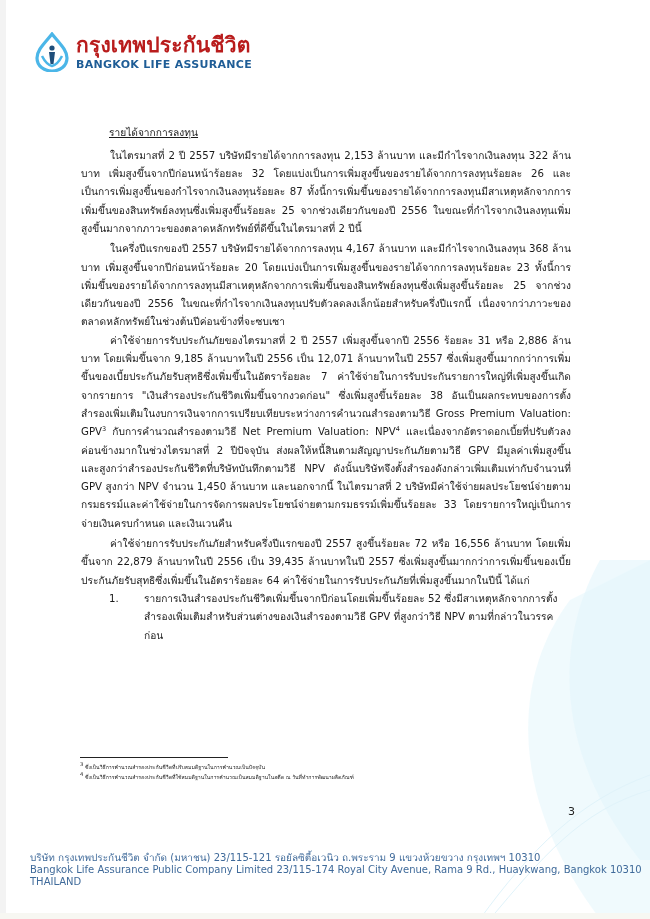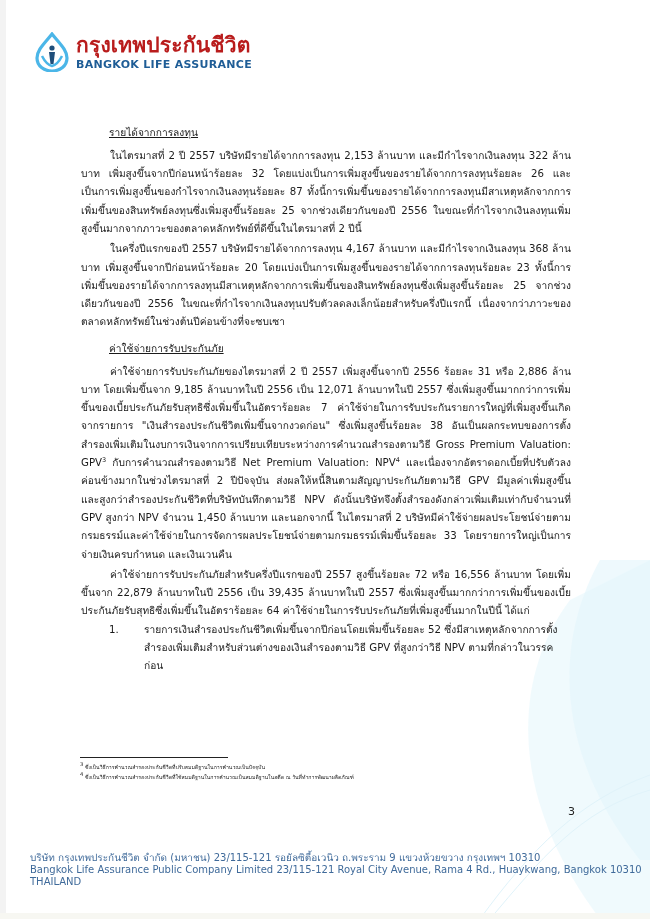--- a/index.html
+++ b/index.html
@@ -58,35 +58,34 @@
     <div class="logo-th">กรุงเทพประกันชีวิต</div>
     <div class="logo-en">BANGKOK LIFE ASSURANCE</div>
   </div>
 </div>
 
 <div class="content">
   <div class="heading">รายได้จากการลงทุน</div>
   <p class="para">ในไตรมาสที่ 2 ปี 2557 บริษัทมีรายได้จากการลงทุน 2,153 ล้านบาท และมีกำไรจากเงินลงทุน 322 ล้านบาท เพิ่มสูงขึ้นจากปีก่อนหน้าร้อยละ 32 โดยแบ่งเป็นการเพิ่มสูงขึ้นของรายได้จากการลงทุนร้อยละ 26 และเป็นการเพิ่มสูงขึ้นของกำไรจากเงินลงทุนร้อยละ 87 ทั้งนี้การเพิ่มขึ้นของรายได้จากการลงทุนมีสาเหตุหลักจากการเพิ่มขึ้นของสินทรัพย์ลงทุนซึ่งเพิ่มสูงขึ้นร้อยละ 25 จากช่วงเดียวกันของปี 2556 ในขณะที่กำไรจากเงินลงทุนเพิ่มสูงขึ้นมากจากภาวะของตลาดหลักทรัพย์ที่ดีขึ้นในไตรมาสที่ 2 ปีนี้</p>
   <p class="para gap">ในครึ่งปีแรกของปี 2557 บริษัทมีรายได้จากการลงทุน 4,167 ล้านบาท และมีกำไรจากเงินลงทุน 368 ล้านบาท เพิ่มสูงขึ้นจากปีก่อนหน้าร้อยละ 20  โดยแบ่งเป็นการเพิ่มสูงขึ้นของรายได้จากการลงทุนร้อยละ 23 ทั้งนี้การเพิ่มขึ้นของรายได้จากการลงทุนมีสาเหตุหลักจากการเพิ่มขึ้นของสินทรัพย์ลงทุนซึ่งเพิ่มสูงขึ้นร้อยละ 25 จากช่วงเดียวกันของปี 2556 ในขณะที่กำไรจากเงินลงทุนปรับตัวลดลงเล็กน้อยสำหรับครึ่งปีแรกนี้ เนื่องจากว่าภาวะของตลาดหลักทรัพย์ในช่วงต้นปีค่อนข้างที่จะซบเซา</p>
 
-  <div class="heading second">ค่าใช้จ่ายการรับประกันภัย</div>
   <p class="para"><span>ค่าใช้จ่ายการรับประกันภัยของไตรมาสที่ 2 ปี 2557 เพิ่มสูงขึ้นจากปี 2556 ร้อยละ 31   หรือ 2,886 ล้านบาท โดยเพิ่มขึ้นจาก 9,185 ล้านบาทในปี 2556 เป็น 12,071 ล้านบาทในปี 2557 ซึ่งเพิ่มสูงขึ้นมากกว่าการเพิ่มขึ้นของเบี้ยประกันภัยรับสุทธิซึ่งเพิ่มขึ้นในอัตราร้อยละ 7 ค่าใช้จ่ายในการรับประกันรายการใหญ่ที่เพิ่มสูงขึ้นเกิดจากรายการ "เงินสำรองประกันชีวิตเพิ่มขึ้นจากงวดก่อน" ซึ่งเพิ่มสูงขึ้นร้อยละ 38 อันเป็นผลกระทบของการตั้งสำรองเพิ่มเติมในงบการเงินจากการเปรียบเทียบระหว่างการคำนวณสำรองตามวิธี Gross Premium Valuation: GPV</span><sup>3</sup><span> กับการคำนวณสำรองตามวิธี Net Premium Valuation: NPV</span><sup>4</sup><span> และเนื่องจากอัตราดอกเบี้ยที่ปรับตัวลงค่อนข้างมากในช่วงไตรมาสที่ 2 ปีปัจจุบัน ส่งผลให้หนี้สินตามสัญญาประกันภัยตามวิธี GPV มีมูลค่าเพิ่มสูงขึ้น และสูงกว่าสำรองประกันชีวิตที่บริษัทบันทึกตามวิธี NPV  ดังนั้นบริษัทจึงตั้งสำรองดังกล่าวเพิ่มเติมเท่ากับจำนวนที่ GPV  สูงกว่า NPV  จำนวน 1,450 ล้านบาท และนอกจากนี้ ในไตรมาสที่ 2 บริษัทมีค่าใช้จ่ายผลประโยชน์จ่ายตามกรมธรรม์และค่าใช้จ่ายในการจัดการผลประโยชน์จ่ายตามกรมธรรม์เพิ่มขึ้นร้อยละ 33 โดยรายการใหญ่เป็นการจ่ายเงินครบกำหนด และเงินเวนคืน</span></p>
   <p class="para gap">ค่าใช้จ่ายการรับประกันภัยสำหรับครึ่งปีแรกของปี 2557 สูงขึ้นร้อยละ 72   หรือ 16,556 ล้านบาท โดยเพิ่มขึ้นจาก 22,879 ล้านบาทในปี 2556 เป็น 39,435 ล้านบาทในปี 2557 ซึ่งเพิ่มสูงขึ้นมากกว่าการเพิ่มขึ้นของเบี้ยประกันภัยรับสุทธิซึ่งเพิ่มขึ้นในอัตราร้อยละ 64 ค่าใช้จ่ายในการรับประกันภัยที่เพิ่มสูงขึ้นมากในปีนี้ ได้แก่</p>
   <div class="list-item">
     <span class="list-num">1.</span>
     <span class="list-text">รายการเงินสำรองประกันชีวิตเพิ่มขึ้นจากปีก่อนโดยเพิ่มขึ้นร้อยละ 52 ซึ่งมีสาเหตุหลักจากการตั้งสำรองเพิ่มเติมสำหรับส่วนต่างของเงินสำรองตามวิธี GPV ที่สูงกว่าวิธี NPV ตามที่กล่าวในวรรคก่อน</span>
   </div>
 </div>
 
 <div class="footnote-rule"></div>
 <div class="footnotes">
   <div><sup>3</sup><span> ซึ่งเป็นวิธีการคำนวณสำรองประกันชีวิตที่ปรับสมมติฐานในการคำนวณเป็นปัจจุบัน</span></div>
   <div><sup>4</sup><span> ซึ่งเป็นวิธีการคำนวณสำรองประกันชีวิตที่ใช้สมมติฐานในการคำนวณเป็นสมมติฐานในอดีต ณ วันที่ทำการพัฒนาผลิตภัณฑ์</span></div>
 </div>
 
 <div class="page-number">3</div>
 
 <div class="footer">
   <div>บริษัท กรุงเทพประกันชีวิต จำกัด (มหาชน) 23/115-121 รอยัลซิตี้อเวนิว ถ.พระราม 9 แขวงห้วยขวาง กรุงเทพฯ 10310</div>
-  <div>Bangkok Life Assurance Public Company Limited 23/115-121 Royal City Avenue, Rama 4 Rd., Huaykwang, Bangkok 10310 THAILAND</div>
+  <div>Bangkok Life Assurance Public Company Limited 23/115-174 Royal City Avenue, Rama 9 Rd., Huaykwang, Bangkok 10310 THAILAND</div>
 </div>
 
 <div class="bottom-band"></div>
 
 </body></html>

